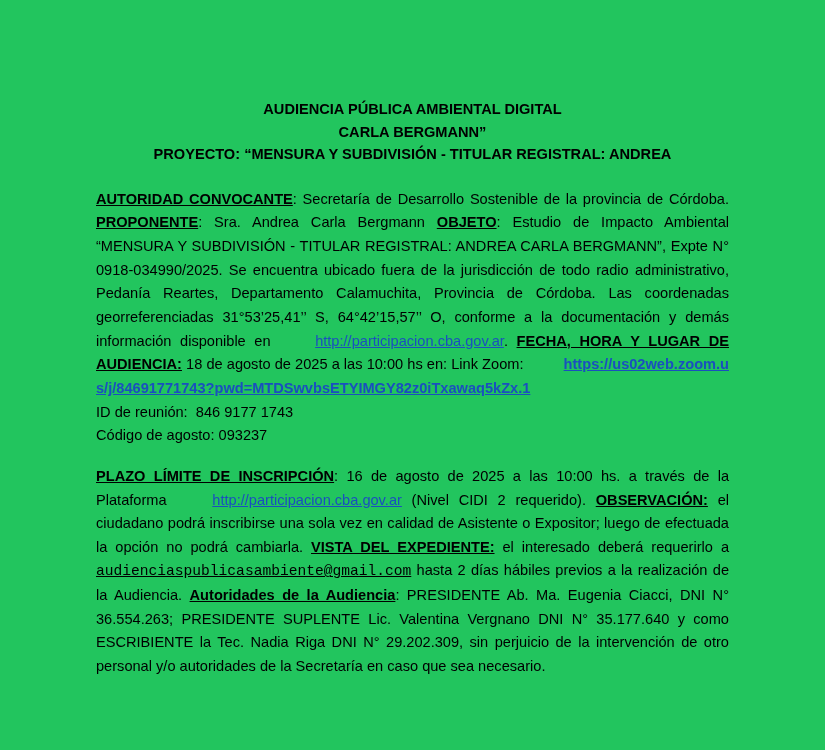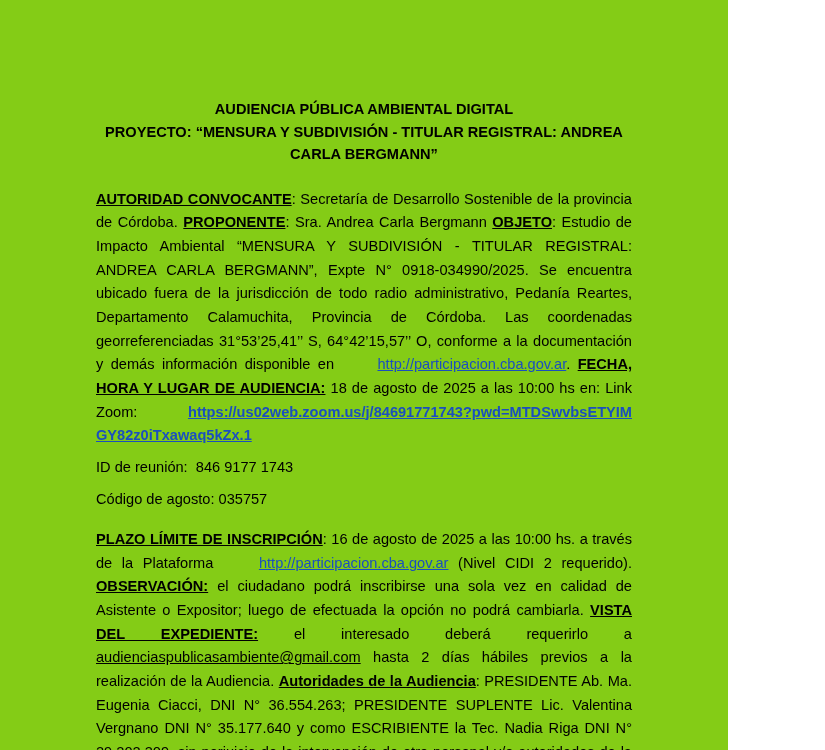--- a/index.html
+++ b/index.html
@@ -9,24 +9,24 @@
   }
   body {
     width: 825px;
     height: 750px;
     font-family: "Liberation Sans", sans-serif;
     color: #000000;
     overflow: hidden;
   }
   .page {
     box-sizing: border-box;
-    width: 728px;
+    width: 825px;
     height: 750px;
     padding: 98px 96px 0 96px;
-    background: #84cc16;
+    background: #22c55e;
   }
   .title-block {
     text-align: center;
     font-weight: bold;
     font-size: 14.6px;
     line-height: 1.55;
   }
   .title-block .line {
     display: block;
   }
@@ -35,61 +35,62 @@
     font-size: 14.6px;
     line-height: 1.62;
     text-align: justify;
     text-justify: inter-word;
   }
   .para {
     margin: 0 0 0 0;
     text-align: justify;
   }
   .para + .para {
-    margin-top: 8px;
+    margin-top: 0;
   }
   .gap {
     height: 17px;
   }
   .b { font-weight: normal; }
   .bu { font-weight: bold; text-decoration: underline; }
   .link {
     color: #1a4fbf;
     text-decoration: underline;
     word-break: break-all;
     padding-left: 36px;
   }
   .link.bold {
     font-weight: bold;
   }
   .mail {
     text-decoration: underline;
     color: #000000;
+    font-family: Liberation Mono, monospace;
   }
   .plain-line {
     text-align: left;
   }
 </style>
 </head>
 <body>
 
 <div class="page">
 
   <div class="title-block">
     <span class="line">AUDIENCIA PÚBLICA AMBIENTAL DIGITAL</span>
+    <span class="line">CARLA BERGMANN”</span>
     <span class="line">PROYECTO: “MENSURA Y SUBDIVISIÓN - TITULAR REGISTRAL: ANDREA</span>
-    <span class="line">CARLA BERGMANN”</span>
   </div>
 
   <div class="body-block">
 
     <p class="para"><span class="bu">AUTORIDAD CONVOCANTE</span><span>: Secretaría de Desarrollo Sostenible de la provincia de Córdoba. </span><span class="bu">PROPONENTE</span><span>: Sra. Andrea Carla Bergmann </span><span class="bu">OBJETO</span><span>: Estudio de Impacto Ambiental </span><span class="b">“MENSURA Y SUBDIVISIÓN - TITULAR REGISTRAL: ANDREA CARLA BERGMANN”, Expte N° 0918-034990/2025</span><span>. Se encuentra ubicado fuera de la jurisdicción de todo radio administrativo, Pedanía Reartes, Departamento Calamuchita, Provincia de Córdoba. Las coordenadas georreferenciadas 31°53’25,41’’ S, 64°42’15,57’’ O, conforme a la documentación y demás información disponible en </span><a class="link" href="#">http://participacion.cba.gov.ar</a><span>. </span><span class="bu">FECHA, HORA Y LUGAR DE AUDIENCIA:</span><span class="b">  18 de agosto de 2025 a las 10:00 hs en: Link Zoom: </span><a class="link bold" href="#">https://us02web.zoom.us/j/84691771743?pwd=MTDSwvbsETYIMGY82z0iTxawaq5kZx.1</a></p>
 
     <p class="para plain-line"><span>ID de reunión:</span><span>&nbsp;&nbsp;</span><span class="b">846 9177 1743</span></p>
 
-    <p class="para plain-line"><span>Código de agosto:</span><span>&nbsp;</span><span class="b">035757</span></p>
+    <p class="para plain-line"><span>Código de agosto:</span><span>&nbsp;</span><span class="b">093237</span></p>
 
     <div class="gap"></div>
 
     <p class="para"><span class="bu">PLAZO LÍMITE DE INSCRIPCIÓN</span><span>: 16 de agosto de 2025 a las 10:00 hs.  a través de la Plataforma  </span><a class="link" href="#">http://participacion.cba.gov.ar</a><span>  (Nivel CIDI 2 requerido).  </span><span class="bu">OBSERVACIÓN:</span><span> el ciudadano podrá inscribirse una sola vez en calidad de Asistente o Expositor; luego de efectuada la opción no podrá cambiarla. </span><span class="bu">VISTA DEL EXPEDIENTE:</span><span> el interesado deberá requerirlo a </span><a class="mail" href="#">audienciaspublicasambiente@gmail.com</a><span> hasta 2 días hábiles previos a la realización de la Audiencia. </span><span class="bu">Autoridades de la Audiencia</span><span>: PRESIDENTE Ab. Ma. Eugenia Ciacci, DNI N° 36.554.263; PRESIDENTE SUPLENTE Lic. Valentina Vergnano DNI N° 35.177.640 y como ESCRIBIENTE la Tec. Nadia Riga DNI N° 29.202.309, sin perjuicio de la intervención de otro personal y/o autoridades de la Secretaría en caso que sea necesario.</span></p>
 
   </div>
 </div>
 
 </body></html>

